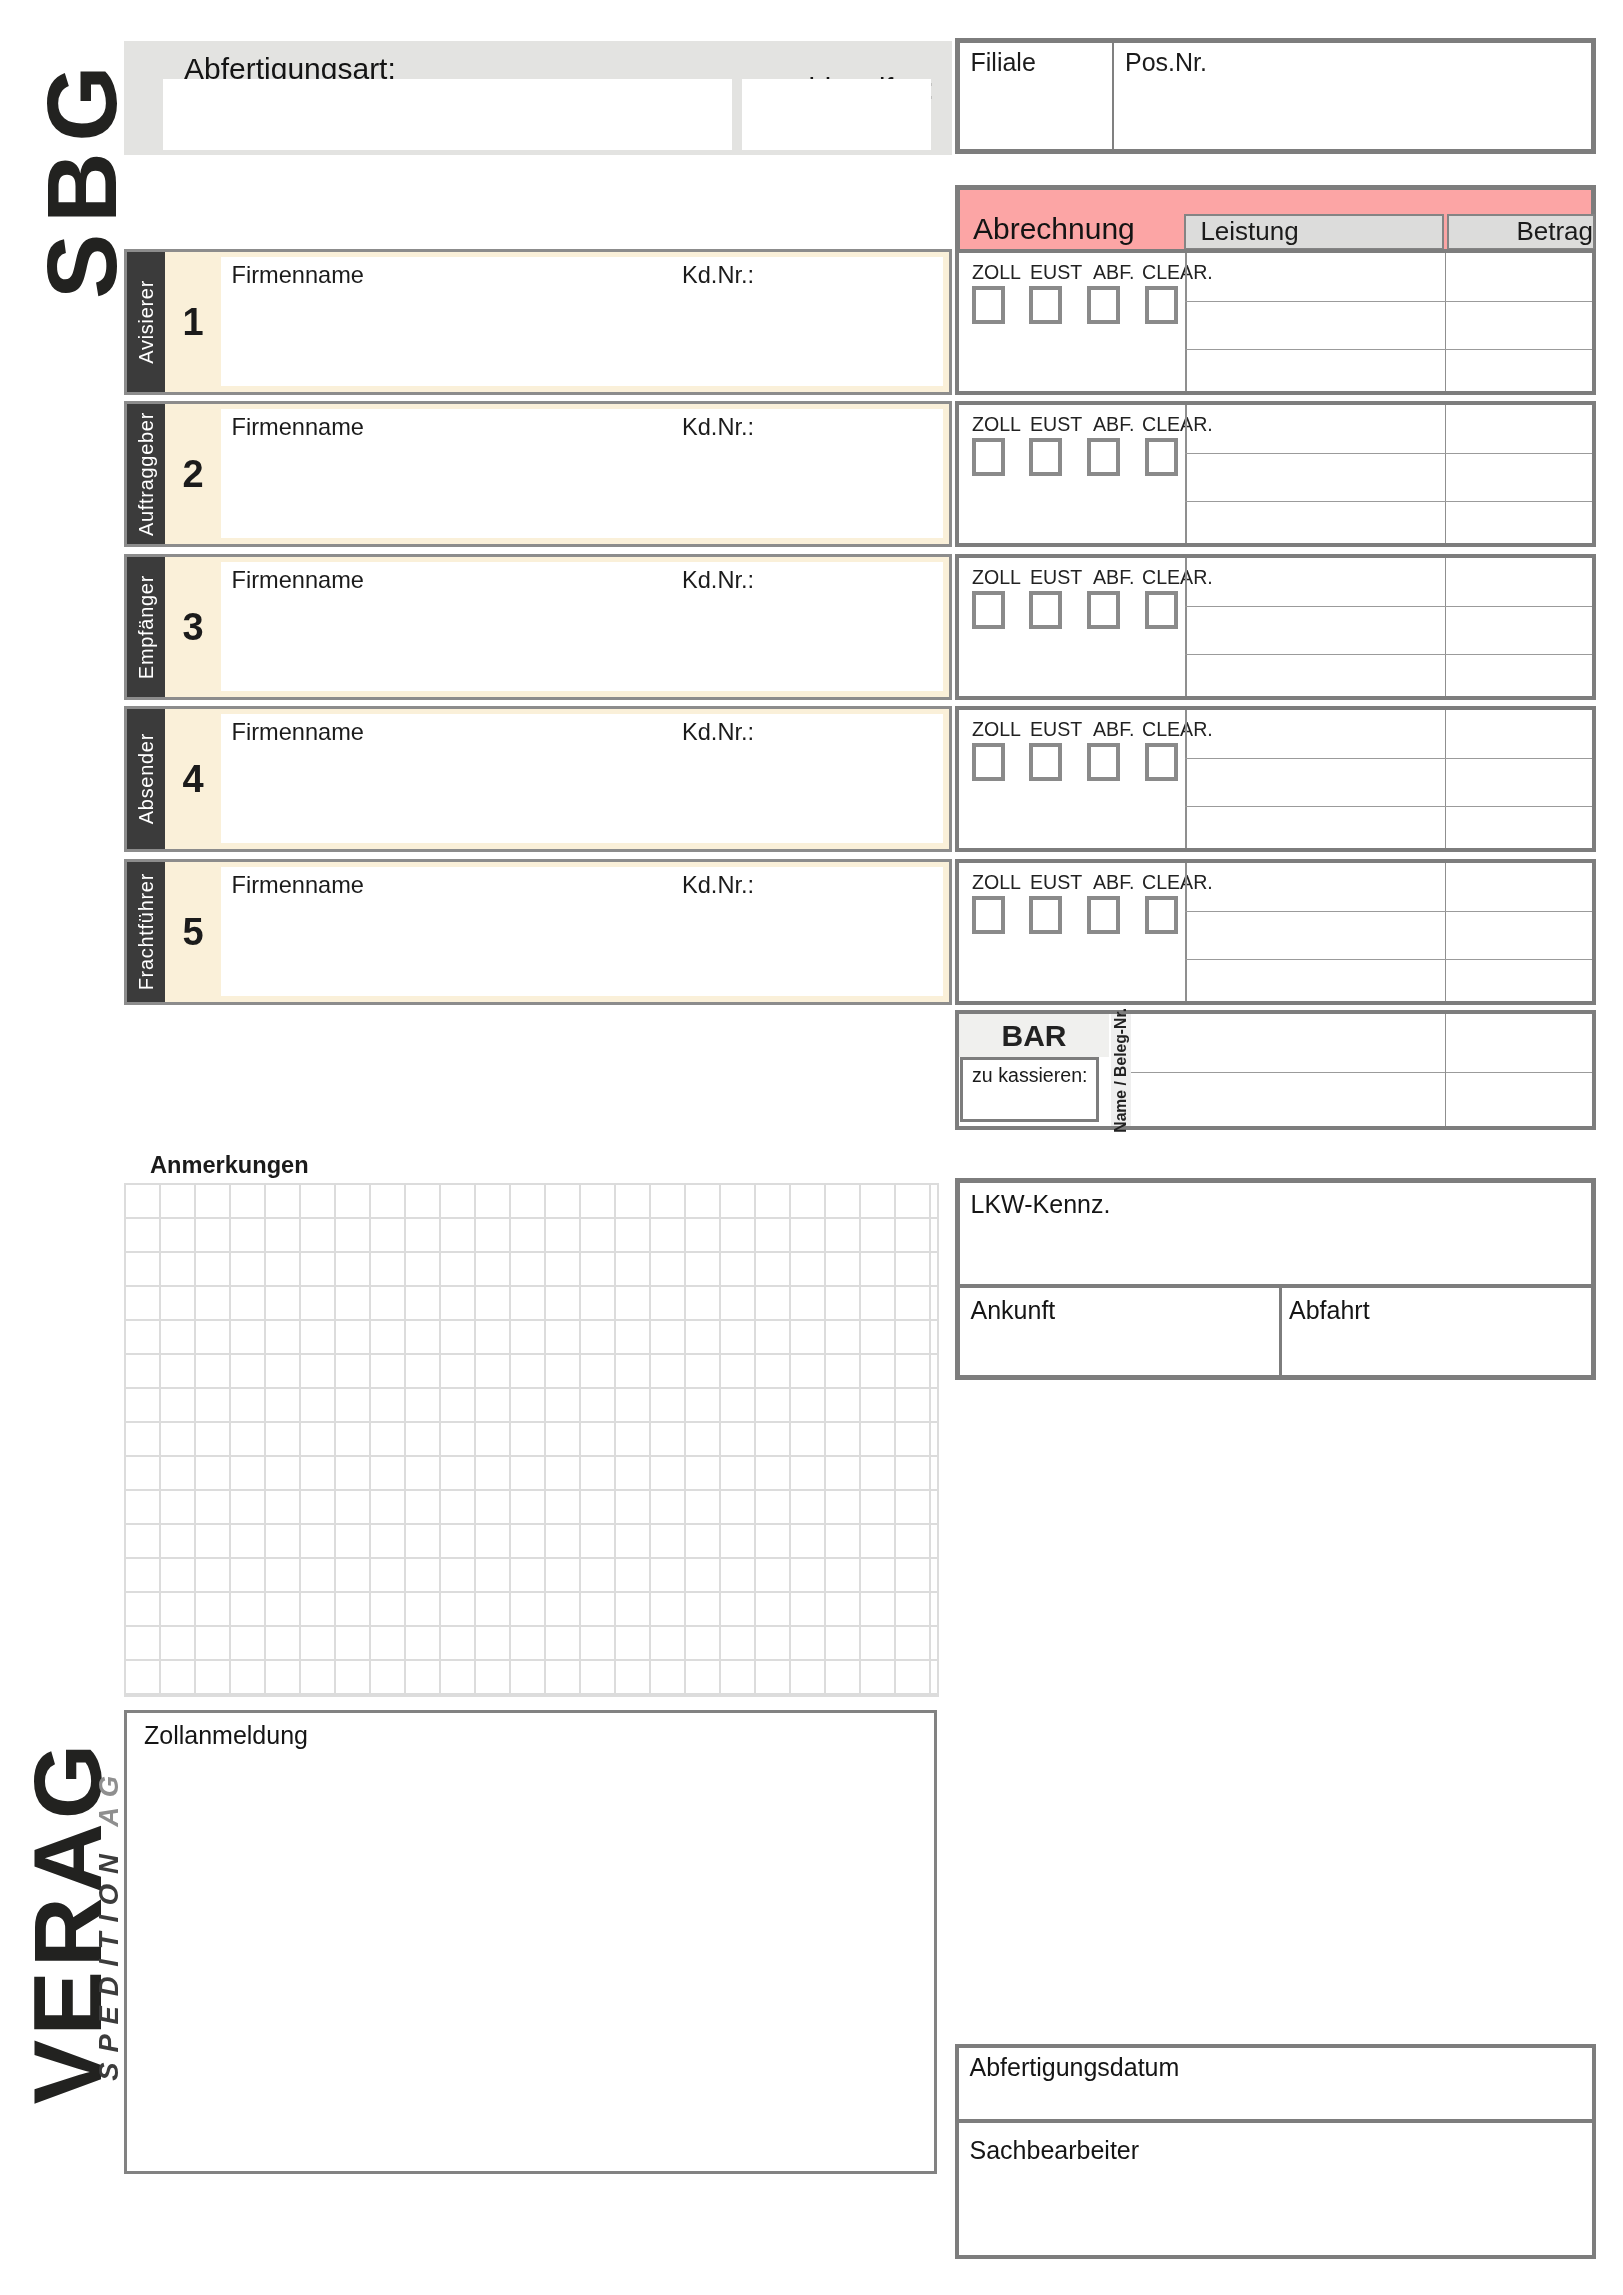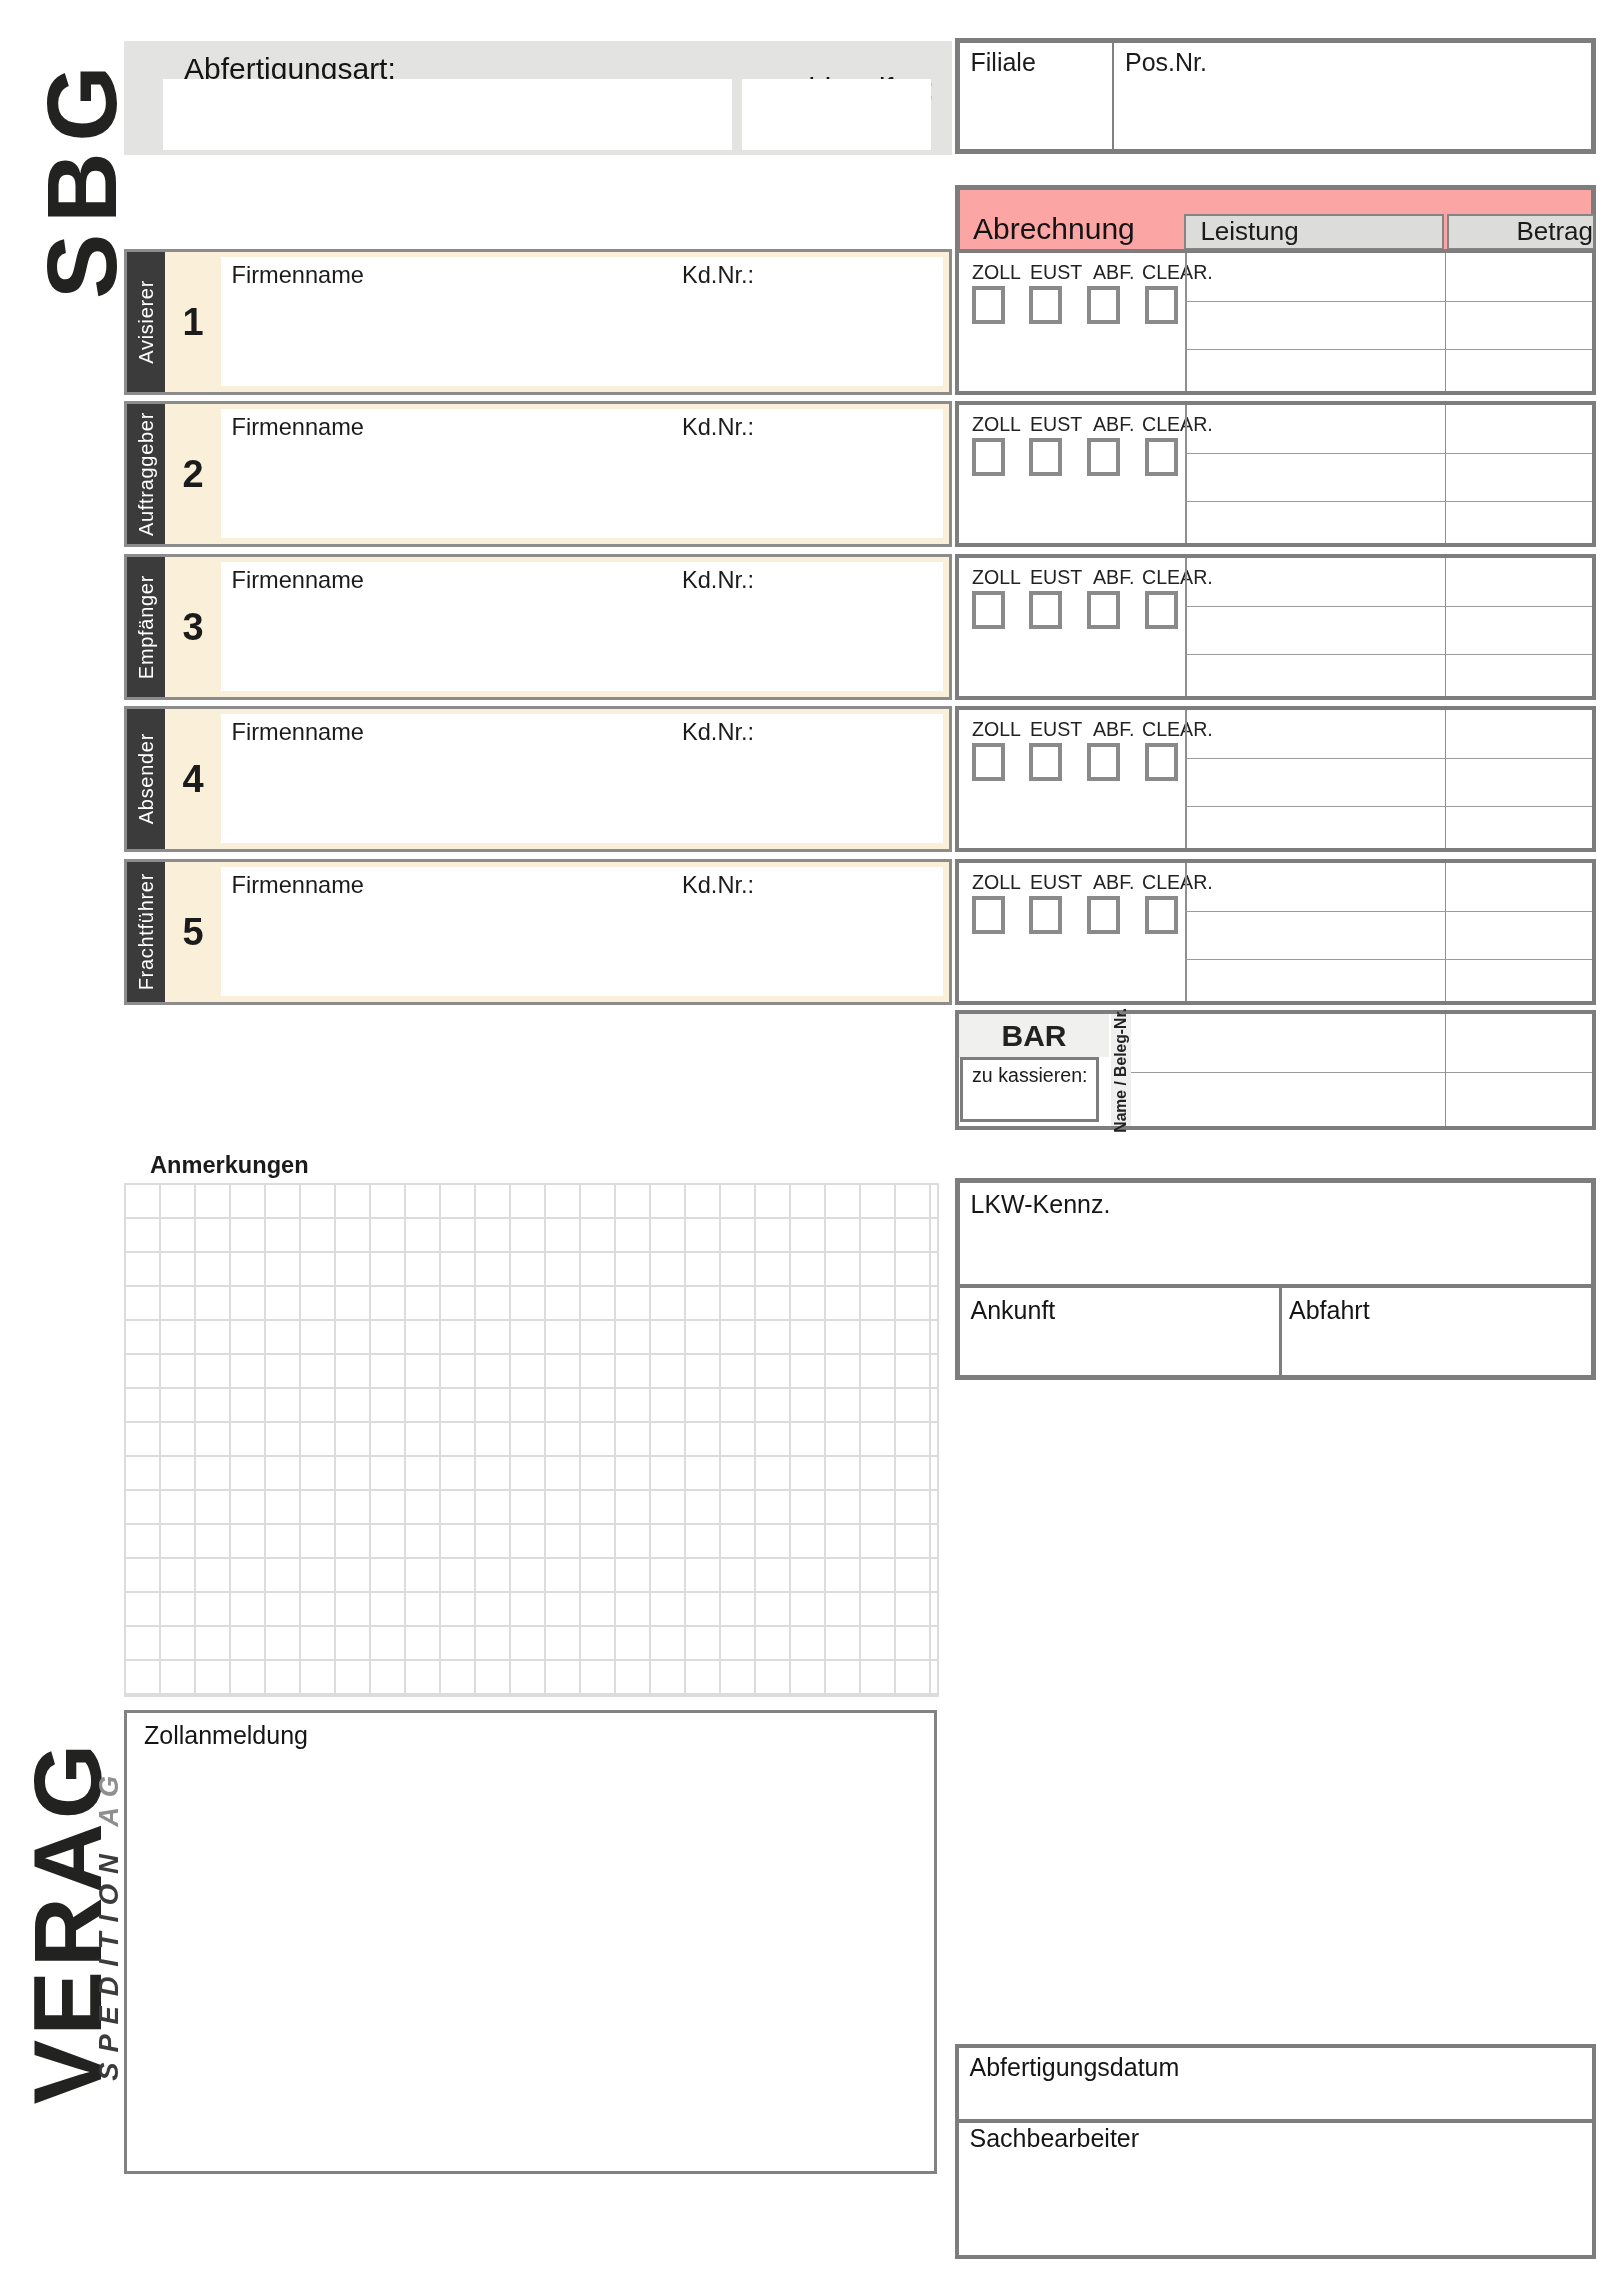--- a/index.html
+++ b/index.html
@@ -301,21 +301,21 @@
 
 
   <div class="abs zoll-box">
     <span class="box-label" style="left:17px;top:7.9px">Zollanmeldung</span>
   </div>
 
   <div class="abs simple-box" style="top:2044px;height:79px">
     <span class="box-label" style="left:10.5px;top:5.2px">Abfertigungsdatum</span>
   </div>
   <div class="abs simple-box" style="top:2119px;height:140px">
-    <span class="box-label" style="left:10.5px;top:1px">Sachbearbeiter</span>
+    <span class="box-label" style="left:10.5px;top:13px">Sachbearbeiter</span>
   </div>
 
   <div class="abs verag-logo">
     <span class="vtext">VERAG</span>
   </div>
   <div class="abs spedition-logo">
     <span class="vtext"><span class="sped-dark">SPEDITION </span><span class="sped-gray">AG</span></span>
   </div>
 
 </div>

